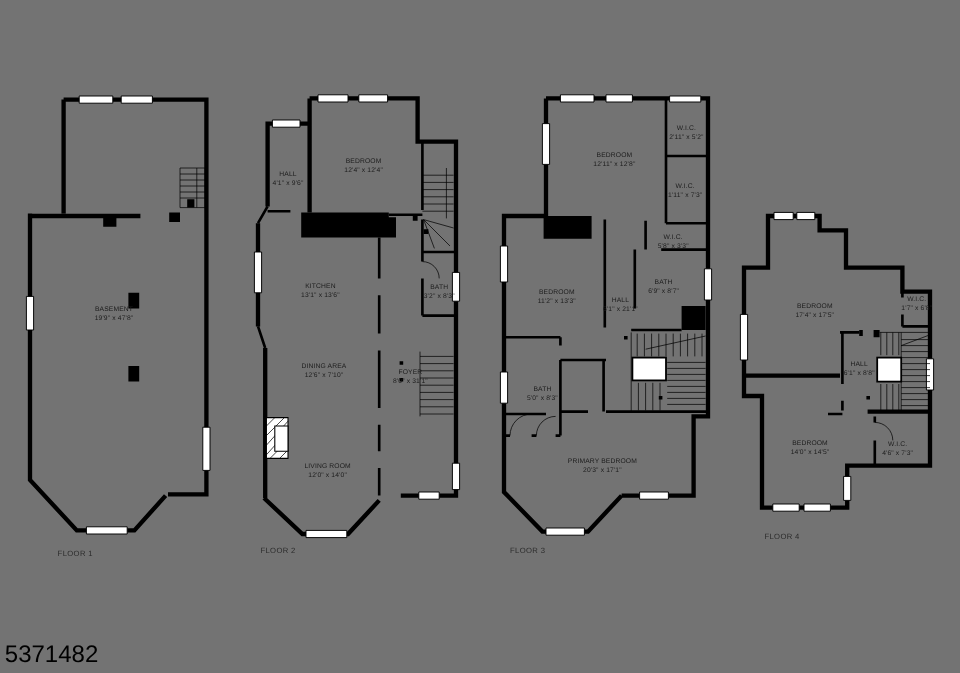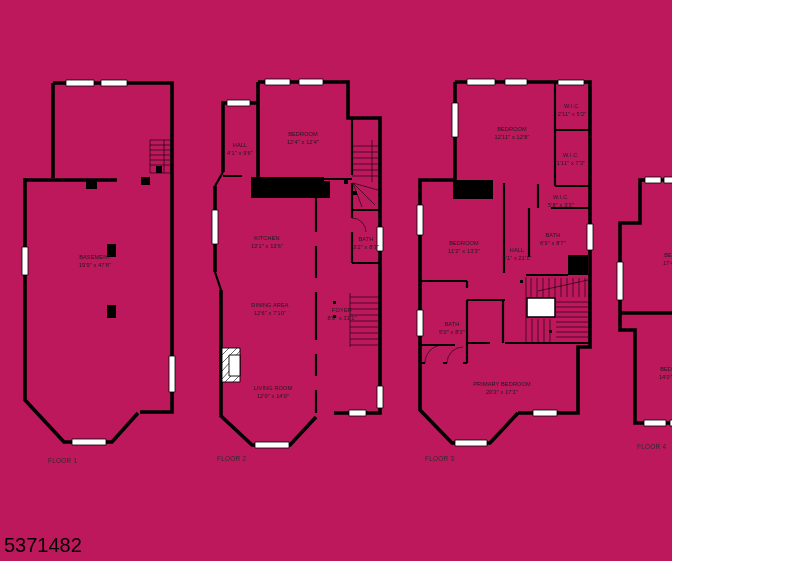--- a/index.html
+++ b/index.html
@@ -1,16 +1,16 @@
 <!DOCTYPE html>
 <html><head>
 <meta charset="utf-8">
 <style>
   html,body { margin:0; padding:0; background:#ffffff; }
-  .canvas { position:relative; width:672px; height:561px; background:#be185d; overflow:hidden; }
+  .canvas { position:relative; width:800px; height:561px; background:#737373; overflow:hidden; }
   svg { display:block; }
   svg text { font-family:"Liberation Sans","DejaVu Sans",sans-serif; }
   .rn, .rd { font-size:5.6px; fill:#1c1c1c; text-anchor:middle; letter-spacing:0.12px; }
   .fl { font-size:6.4px; fill:#2b2b2b; letter-spacing:0.3px; }
   .idnum { font-size:20px; fill:#000000; }
   .w4 { stroke:#000; stroke-width:3.6; fill:none; stroke-linecap:butt; stroke-linejoin:miter; }
   .w2 { stroke:#000; stroke-width:2.2; fill:none; stroke-linecap:butt; }
   .thin { stroke:#000; stroke-width:0.6; fill:none; }
   .box { stroke:#000; stroke-width:1.5; fill:#fff; }
   .win { fill:#fff; stroke:#000; stroke-width:0.8; }

